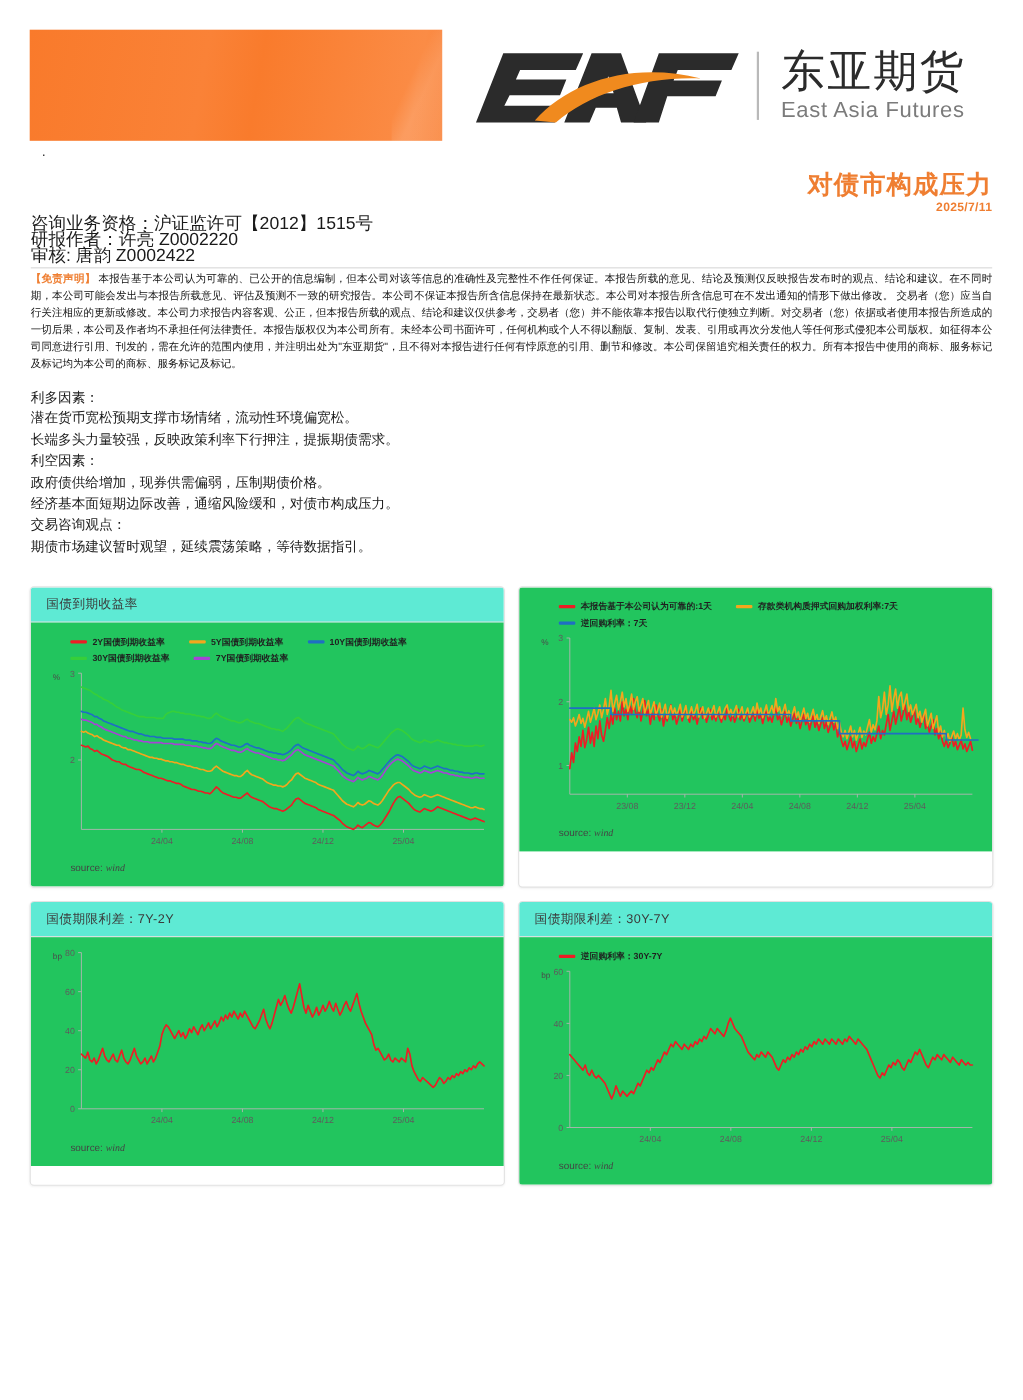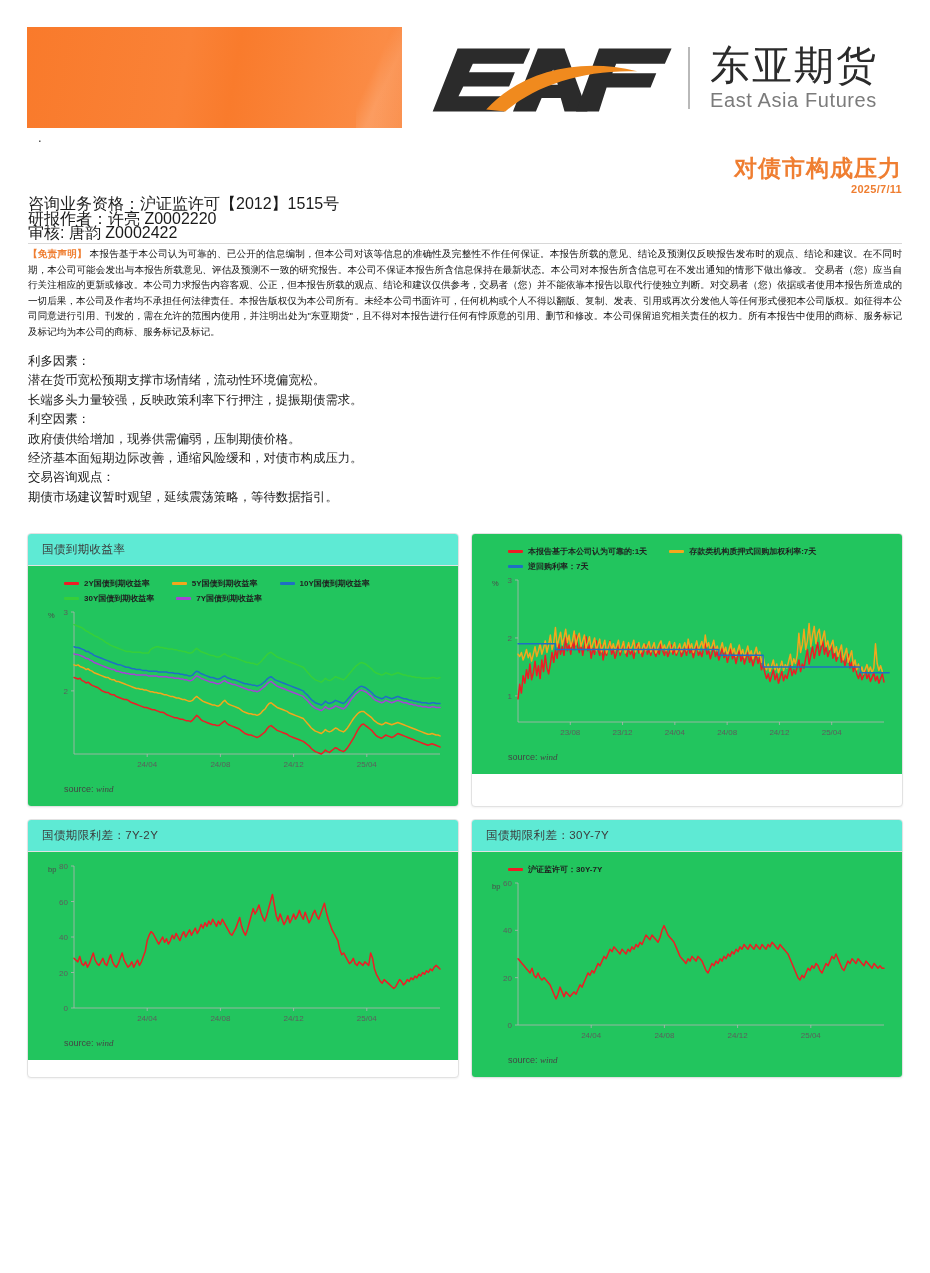--- a/index.html
+++ b/index.html
@@ -267,21 +267,21 @@
           </div>
         <div class="src"><span>source:</span> <i>wind</i></div>
       </div>
     </div>
     <div class="panel" id="panel-3">
       <div class="panel-head">国债期限利差：30Y-7Y</div>
       <div class="panel-body">
         <div class="legend">
             <div class="leg-item">
               <span class="leg-swatch" style="background: rgb(238, 28, 37);"></span>
-              <span>沪证监许可：30Y-7Y</span>
+              <span>逆回购利率：30Y-7Y</span>
             </div>
           </div>
         <div class="plot">
             <svg viewBox="0 0 410 172">
               <text x="10" y="12" class="axis-unit">bp</text>
               <path d="M36 6 L36 148 L402 148" stroke="#b4b4b4" fill="none" stroke-width="0.8"></path>
               <line x1="33" x2="36" y1="148" y2="148" stroke="#b4b4b4" stroke-width="0.8"></line>
               <text x="30" y="151" text-anchor="end" class="tick-lbl">0</text>
               <line x1="33" x2="36" y1="100.66666666666667" y2="100.66666666666667" stroke="#b4b4b4" stroke-width="0.8"></line>
               <text x="30" y="103.66666666666667" text-anchor="end" class="tick-lbl">20</text>

